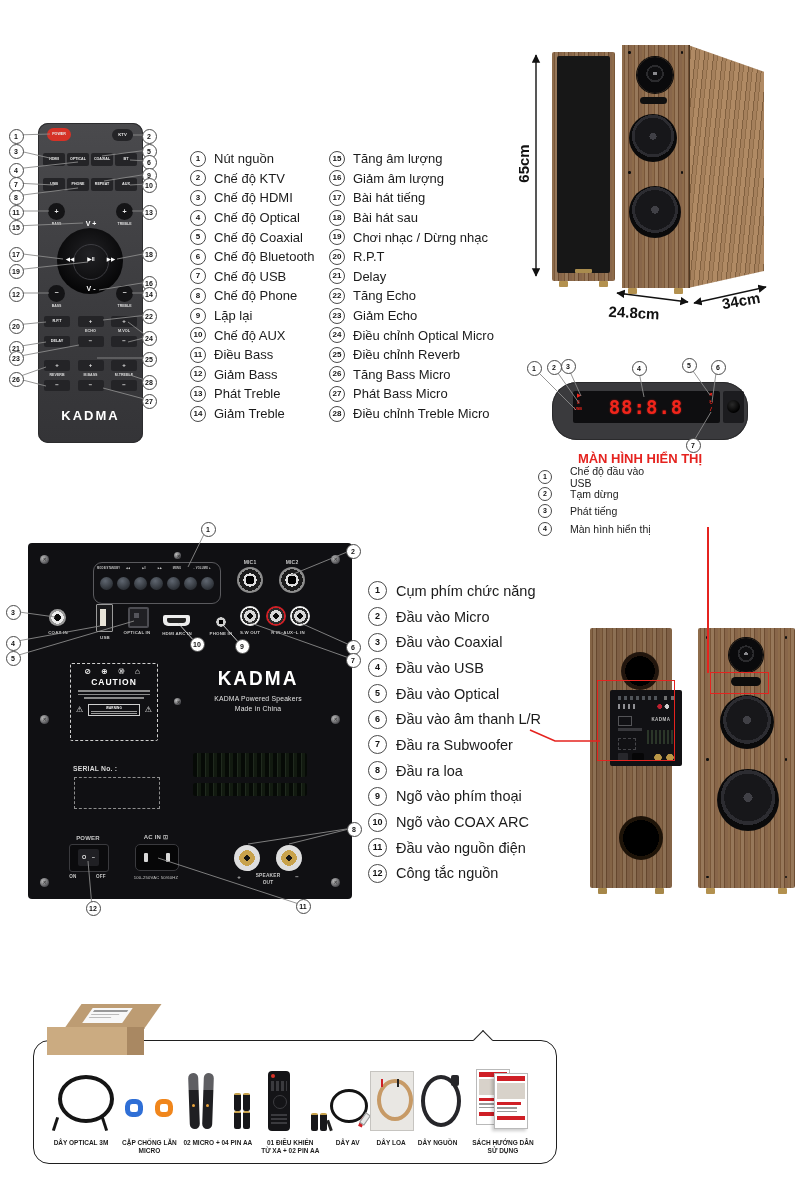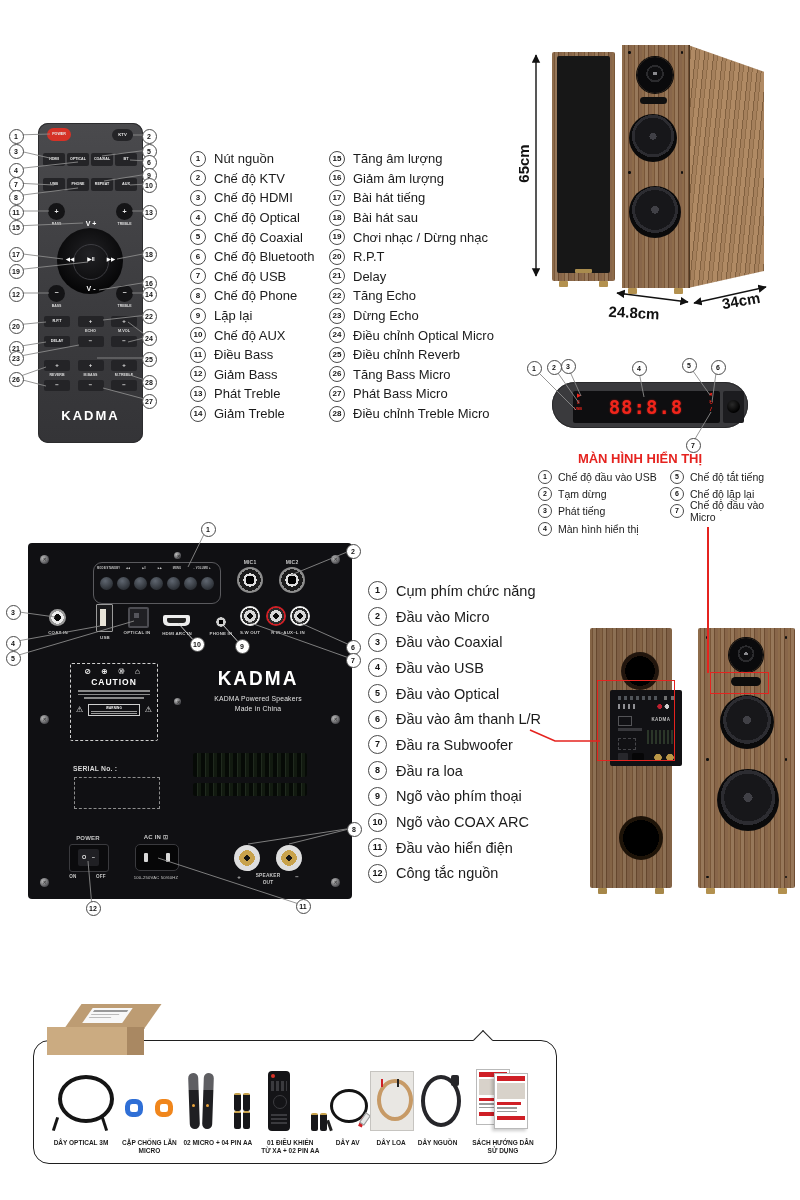--- a/index.html
+++ b/index.html
@@ -13,21 +13,21 @@
   .li-row{display:flex;align-items:center;}
   .li-badge{flex:0 0 auto;border:1px solid #4a4a4a;border-radius:50%;background:#fff;
             text-align:center;color:#111;font-weight:700;}
   .li-text{color:#1b1b1b;}
   .list-md .li-row{height:19.6px;gap:8px;}
   .list-md .li-badge{width:14px;height:14px;font-size:8px;line-height:14px;}
   .list-md .li-text{font-size:13px;}
   .list-lg .li-row{height:25.7px;gap:9px;}
   .list-lg .li-badge{width:17px;height:17px;font-size:9px;line-height:17px;}
   .list-lg .li-text{font-size:14.5px;}
-  .list-sm .li-row{height:17.4px;gap:6px;}
+  .list-sm .li-row{height:17.4px;gap:18px;}
   .list-sm .li-badge{width:12px;height:12px;font-size:7px;line-height:12px;}
   .list-sm .li-text{font-size:10.5px;}
   
   #remote-body{position:absolute;left:38px;top:33px;width:105px;height:320px;border-radius:10px;
     background:linear-gradient(180deg,#4a4a4d,#3b3b3e 60%,#343437);box-shadow:inset 0 0 0 1px #2c2c2e;z-index:2;}
   .rbtn{position:absolute;background:#242427;border-radius:2px;color:#e9e9e9;text-align:center;
         font-weight:700;}
   .rbtn.rnd{border-radius:50%;background:#141416;}
   .rlbl{position:absolute;color:#dcdcdc;font-weight:700;text-align:center;}
   
@@ -37,21 +37,21 @@
   .plbl{position:absolute;color:#c7c7c7;font-weight:700;text-align:center;letter-spacing:.2px;}
   .rca{position:absolute;border-radius:50%;}
   
   .wood{background:repeating-linear-gradient(90deg,#8e6c4b 0px,#8e6c4b 2px,#795739 2px,#795739 3px,#97785a 3px,#97785a 6px,#6d4c31 6px,#6d4c31 7px,#88664a 7px,#88664a 10px);}
   .wood-light{background:repeating-linear-gradient(96deg,#a5805c 0px,#a5805c 3px,#8f6c48 3px,#8f6c48 4px,#b08a64 4px,#b08a64 8px,#81603f 8px,#81603f 9px);}
   .tweeter{position:absolute;border-radius:50%;background:radial-gradient(circle at 50% 46%,#8a8a8e 0 7%,#0e0e10 7% 26%,#2b2b2e 26% 33%,#0a0a0c 33% 100%);box-shadow:0 0 0 1px #0a0a0a;}
   .woofer{position:absolute;border-radius:50%;background:radial-gradient(circle at 50% 46%,#404046 0 10%,#17171a 10% 52%,#2c2c31 52% 60%,#0a0a0b 60% 82%,#1c1c1f 82% 100%);}
   .foot{position:absolute;width:9px;height:6px;background:#b3914f;border-radius:1px;}
   .sdot{position:absolute;width:2.5px;height:2.5px;border-radius:50%;background:#0f0f0f;}
   
-  #dp-pill{position:absolute;left:32px;top:27px;width:196px;height:46px;border-radius:25px;
+  #dp-pill{position:absolute;left:32px;top:27px;width:196px;height:58px;border-radius:25px;
     background:#3a3a3d;box-shadow:inset 0 0 0 1px #2a2a2c;}
   .dred{position:absolute;color:#f1251b;font-weight:700;}
   
   .redline{position:absolute;background:#e5231f;}
   .redrect{position:absolute;border:1.5px solid #e5231f;}
   
   #acc-box{position:absolute;left:33px;top:1040px;width:522px;height:122px;border:1.5px solid #1f1f1f;border-radius:16px;background:#fff;}
   #acc-items{position:absolute;left:12px;right:12px;top:8px;bottom:8px;display:flex;justify-content:space-between;align-items:flex-end;}
   .acc-item{display:flex;flex-direction:column;align-items:center;justify-content:flex-end;}
   .acc-item:nth-child(1){width:70px;}.acc-item:nth-child(2){width:64px;}
@@ -274,21 +274,21 @@
       <div class="li-row">
         <span class="li-badge">21</span>
         <span class="li-text">Delay</span>
       </div>
       <div class="li-row">
         <span class="li-badge">22</span>
         <span class="li-text">Tăng Echo</span>
       </div>
       <div class="li-row">
         <span class="li-badge">23</span>
-        <span class="li-text">Dừng Echo</span>
+        <span class="li-text">Giảm Echo</span>
       </div>
       <div class="li-row">
         <span class="li-badge">24</span>
         <span class="li-text">Điều chỉnh Optical Micro</span>
       </div>
       <div class="li-row">
         <span class="li-badge">25</span>
         <span class="li-text">Điều chỉnh Reverb</span>
       </div>
       <div class="li-row">
@@ -366,34 +366,20 @@
           <span class="li-badge">2</span>
           <span class="li-text">Tạm dừng</span>
         </div>
         <div class="li-row">
           <span class="li-badge">3</span>
           <span class="li-text">Phát tiếng</span>
         </div>
         <div class="li-row">
           <span class="li-badge">4</span>
           <span class="li-text">Màn hình hiển thị</span>
-        </div>
-      </div>
-    <div class="abs list-sm" style="left:150px;top:113px;width:118px;">
-        <div class="li-row">
-          <span class="li-badge">5</span>
-          <span class="li-text">Chế độ tắt tiếng</span>
-        </div>
-        <div class="li-row">
-          <span class="li-badge">6</span>
-          <span class="li-text">Chế độ lặp lại</span>
-        </div>
-        <div class="li-row">
-          <span class="li-badge">7</span>
-          <span class="li-text">Chế độ đầu vào Micro</span>
         </div>
       </div>
   <svg width="268" height="185" style="position: absolute; left: 0px; top: 0px; pointer-events: none; z-index: 2;">
         <line x1="13" y1="12" x2="56" y2="55" stroke="#8a8a8a" stroke-width="0.9"></line>
         <line x1="33" y1="11" x2="59" y2="48" stroke="#8a8a8a" stroke-width="0.9"></line>
         <line x1="47" y1="10" x2="61" y2="41" stroke="#8a8a8a" stroke-width="0.9"></line>
         <line x1="118" y1="12" x2="124" y2="42" stroke="#8a8a8a" stroke-width="0.9"></line>
         <line x1="168" y1="9" x2="190" y2="40" stroke="#8a8a8a" stroke-width="0.9"></line>
         <line x1="197" y1="11" x2="192" y2="47" stroke="#8a8a8a" stroke-width="0.9"></line>
         <line x1="172" y1="89" x2="191" y2="57" stroke="#8a8a8a" stroke-width="0.9"></line>
@@ -584,21 +570,21 @@
       <div class="li-row">
         <span class="li-badge">9</span>
         <span class="li-text">Ngõ vào phím thoại</span>
       </div>
       <div class="li-row">
         <span class="li-badge">10</span>
         <span class="li-text">Ngõ vào COAX ARC</span>
       </div>
       <div class="li-row">
         <span class="li-badge">11</span>
-        <span class="li-text">Đầu vào hiển điện</span>
+        <span class="li-text">Đầu vào nguồn điện</span>
       </div>
       <div class="li-row">
         <span class="li-badge">12</span>
         <span class="li-text">Công tắc nguồn</span>
       </div>
     </div>
 
   <div id="fig-speakers-bottom" class="abs" style="left:580px;top:620px;width:220px;height:285px;">
     <div class="abs wood" style="left:10px;top:8px;width:82px;height:260px;border-radius:2px;filter:brightness(.93);">
       <div style="position:absolute;left:31px;top:24px;width:38px;height:38px;border-radius:50%;background:radial-gradient(circle,#000 0 55%,#23170e 55% 78%,#120c06 78% 100%);"></div>

